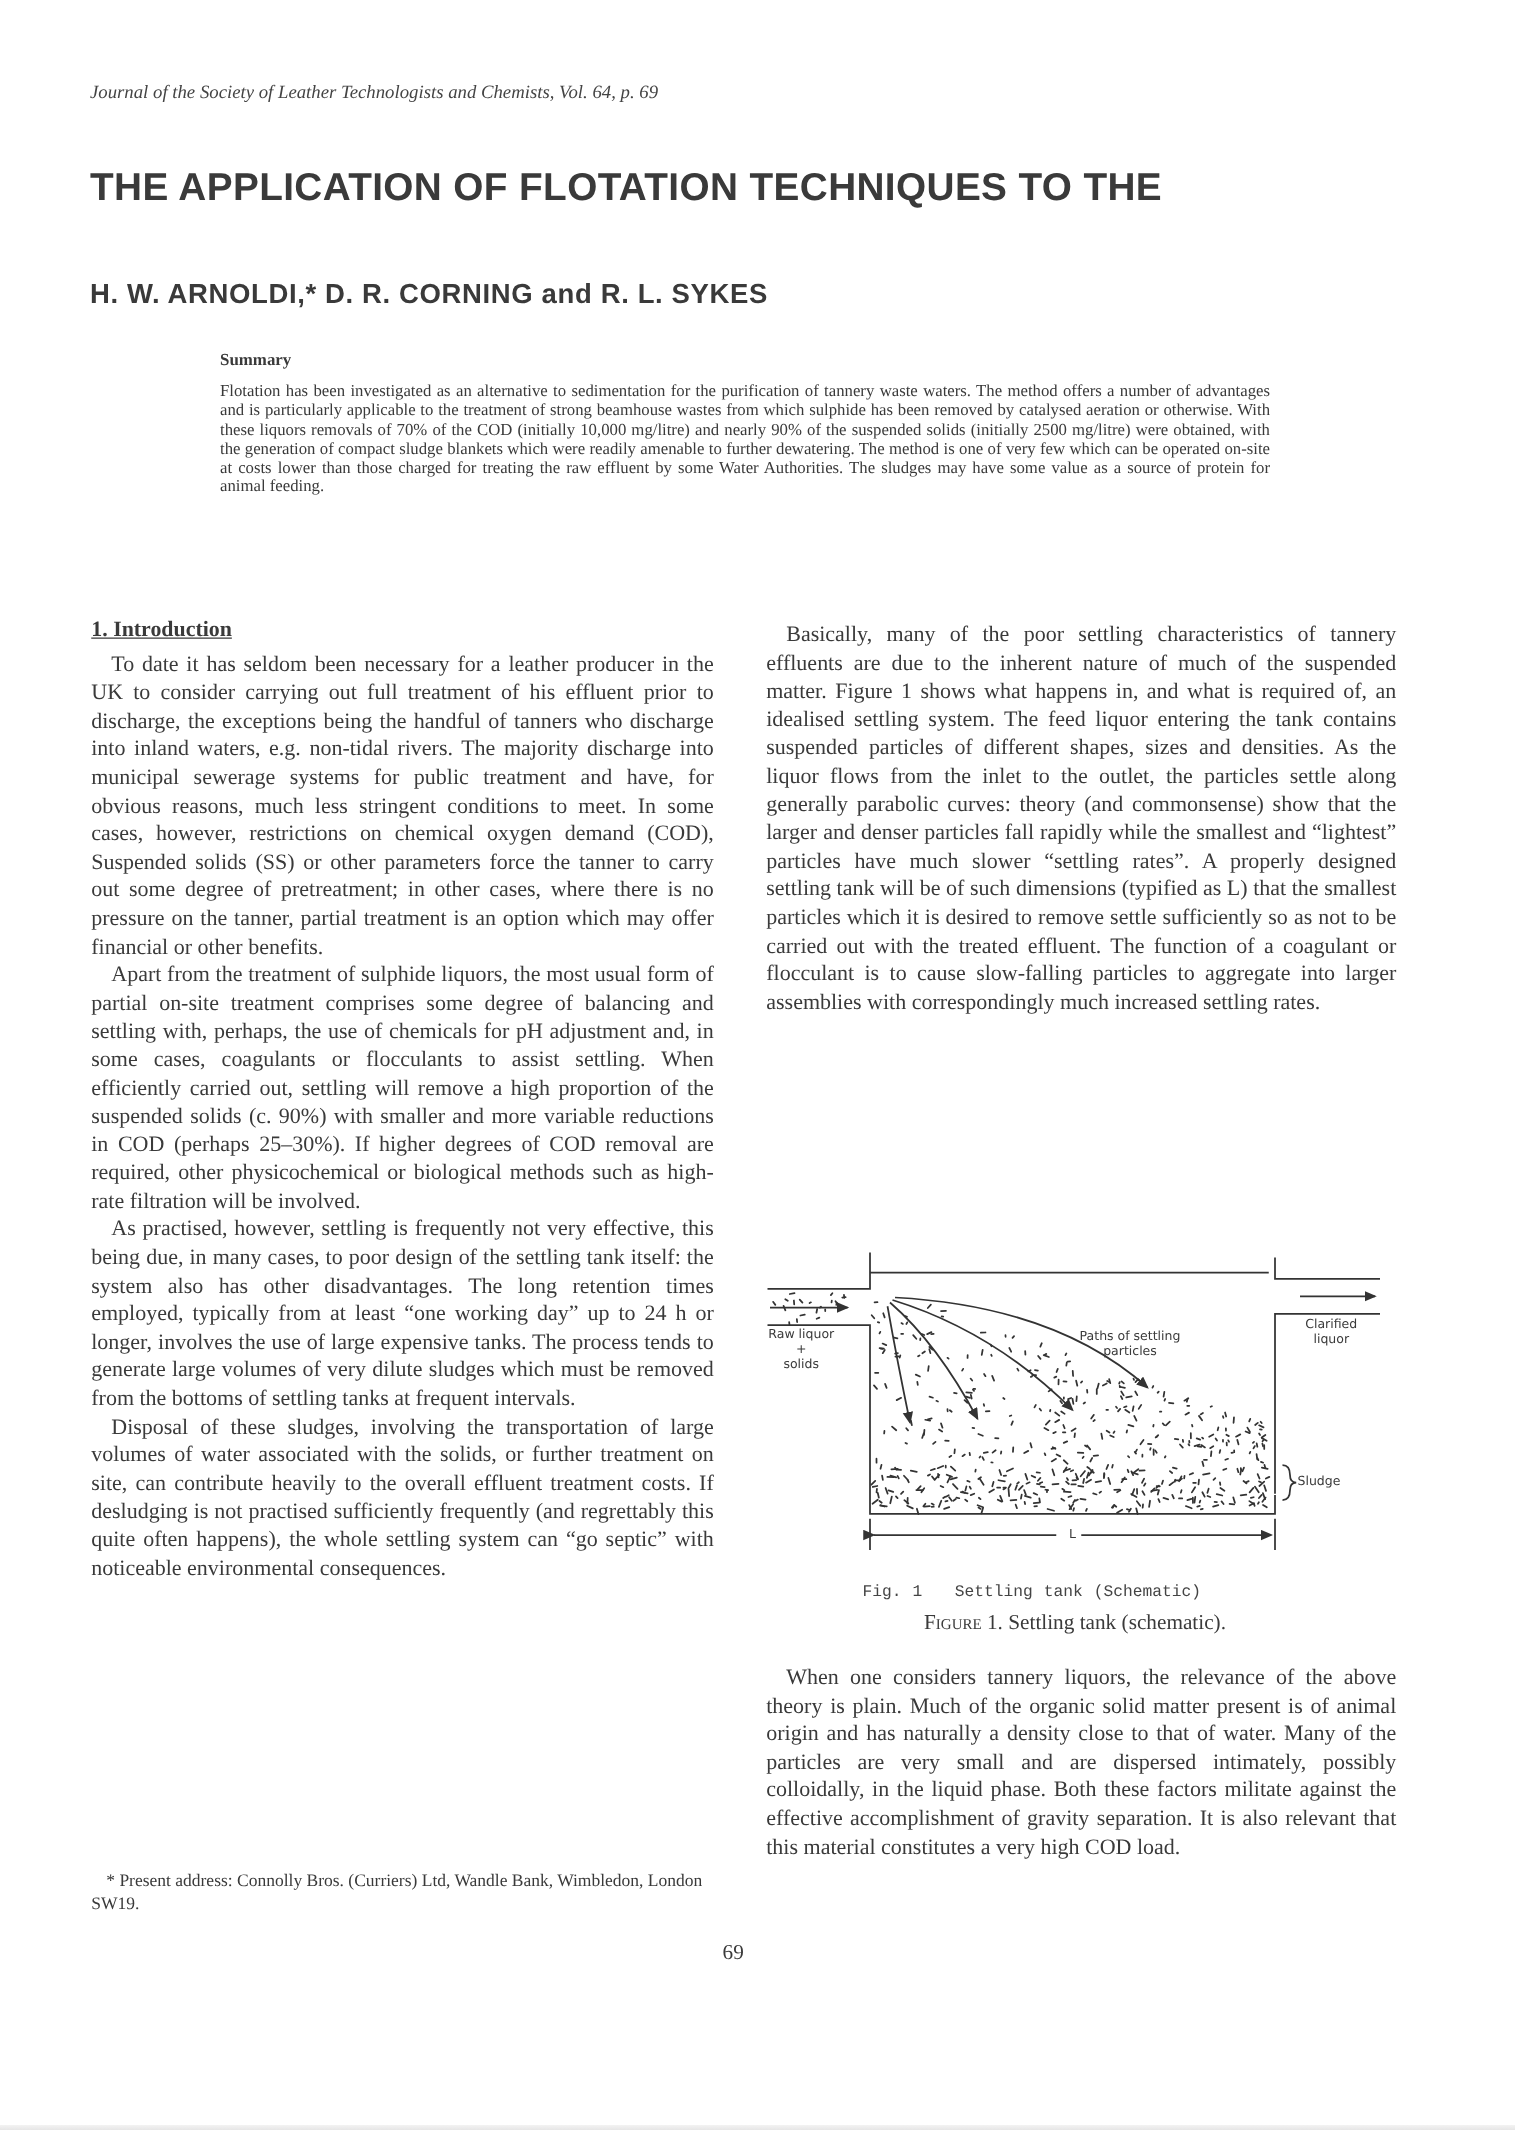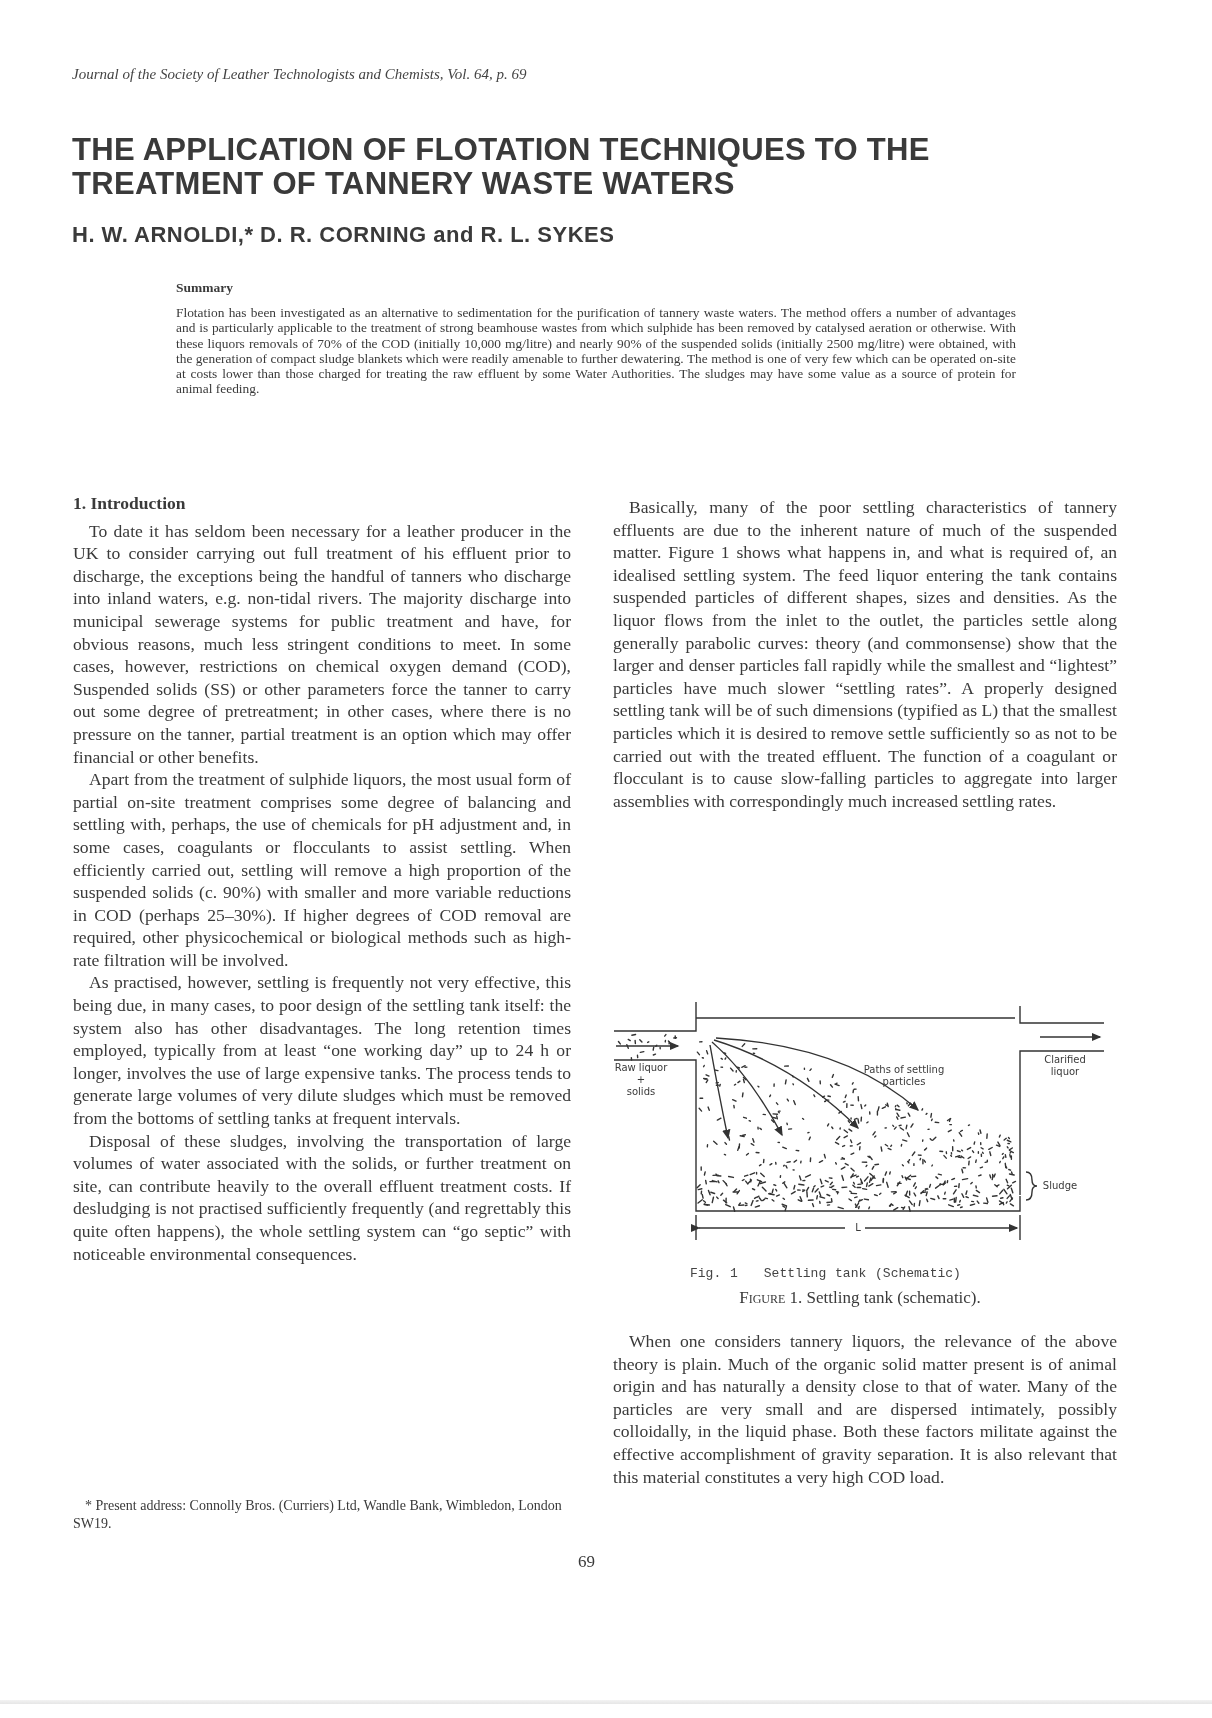--- a/index.html
+++ b/index.html
@@ -28,21 +28,21 @@
     font-size: 13.4px; line-height: 15.2px; color: #3a3a3a;
   }
   .summary-heading { font-weight: bold; font-size: 13.5px; margin-bottom: 10px; }
   .summary p { margin: 0; text-align: justify; }
 
   .col { position: absolute; width: 498px; font-size: 17.6px; line-height: 22.6px; color: #3a3a3a; }
   .col p { margin: 0; text-align: justify; text-indent: 16px; }
   .col p.noindent { text-indent: 0; }
   .col-left { left: 73px; top: 492px; }
   .col-right { left: 613px; top: 496px; width: 504px; }
-  .section-heading { font-weight: bold; font-size: 17.5px; margin: 0 0 5px 0; }
+  .section-heading { font-weight: bold; font-size: 17.5px; margin: 0 0 5px 0; text-decoration: underline; }
 
   .footnote {
     position: absolute; left: 73px; top: 1497px; width: 500px;
     font-size: 14px; line-height: 18px; color: #3a3a3a;
   }
   .footnote p { margin: 0; text-indent: 12px; }
   .page-number { position: absolute; left: 578px; top: 1552px; font-size: 17px; color: #3a3a3a; }
 
   .figure { position: absolute; left: 600px; top: 990px; width: 520px; height: 250px; }
   .figure svg { position: absolute; left: 0; top: 0; }
@@ -66,21 +66,20 @@
     background: linear-gradient(#f3f3f3, #e6e6e6);
   }
 </style>
 </head>
 <body>
 
 <div class="running-head">Journal of the Society of Leather Technologists and Chemists, Vol. 64, p. 69</div>
 
 <h1 class="title">
   <span>THE APPLICATION OF FLOTATION TECHNIQUES TO THE</span><br>
-  <span>TREATMENT OF TANNERY WASTE WATERS</span>
 </h1>
 
 <div class="authors">H. W. ARNOLDI,* D. R. CORNING and R. L. SYKES</div>
 
 <div class="summary">
   <div class="summary-heading">Summary</div>
   <p>Flotation has been investigated as an alternative to sedimentation for the purification of tannery waste waters. The method offers a number of advantages and is particularly applicable to the treatment of strong beamhouse wastes from which sulphide has been removed by catalysed aeration or otherwise. With these liquors removals of 70% of the COD (initially 10,000 mg/litre) and nearly 90% of the suspended solids (initially 2500 mg/litre) were obtained, with the generation of compact sludge blankets which were readily amenable to further dewatering. The method is one of very few which can be operated on-site at costs lower than those charged for treating the raw effluent by some Water Authorities. The sludges may have some value as a source of protein for animal feeding.</p>
 </div>
 
 <div class="col col-left">
@@ -659,21 +658,21 @@
     <div>solids</div>
   </div>
   <div class="fig-label" style="left:254px; top:74px; width:100px;">
     <div>Paths of settling</div>
     <div>particles</div>
   </div>
   <div class="fig-label" style="left:430px; top:64px; width:70px;">
     <div>Clarified</div>
     <div>liquor</div>
   </div>
-  <div class="fig-label" style="left:438px; top:190px; width:44px; text-align:center;">Sludge</div>
+  <div class="fig-label" style="left:438px; top:190px; width:44px; text-align:left;">Sludge</div>
   <div class="fig-label" style="left:248px; top:232px; width:20px;">L</div>
 </div>
 
 <div class="fig-typed">
   <span>Fig. 1</span><span>Settling tank (Schematic)</span>
 </div>
 <div class="fig-caption">
   <span class="smallcaps">Figure</span><span> 1. Settling tank (schematic).</span>
 </div>
 

